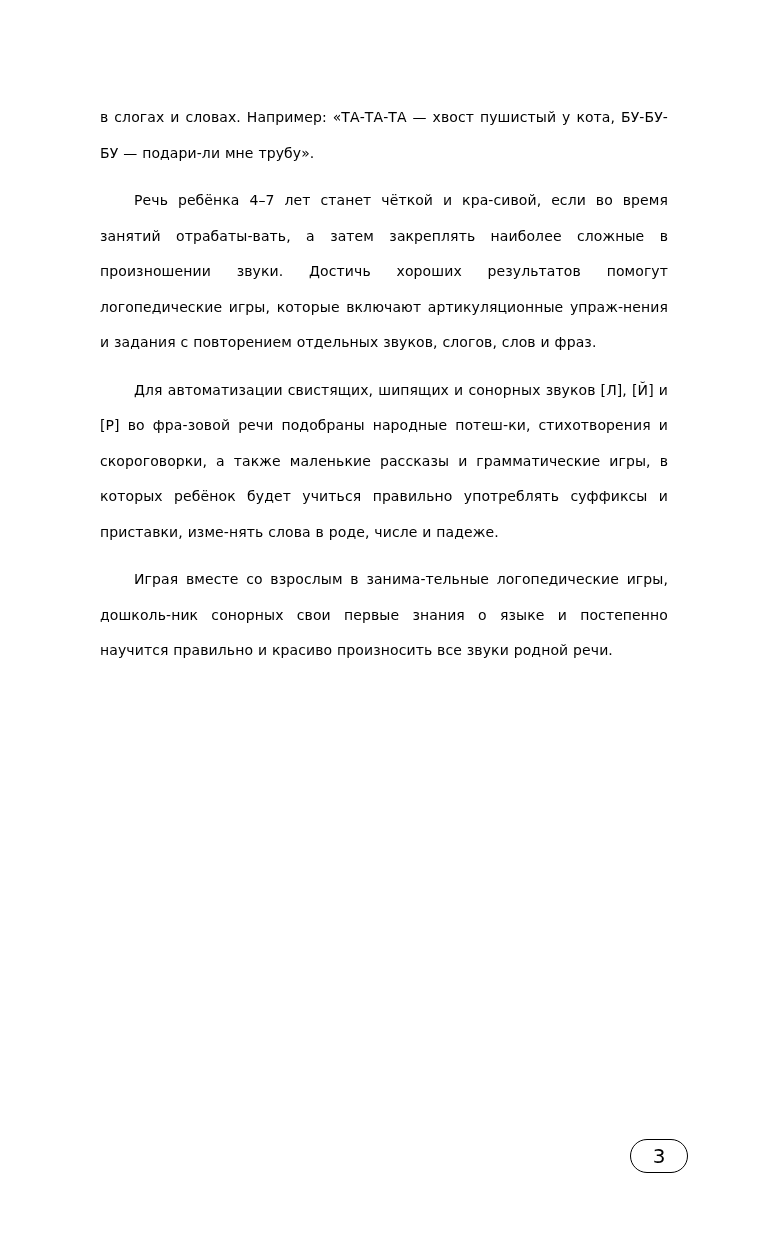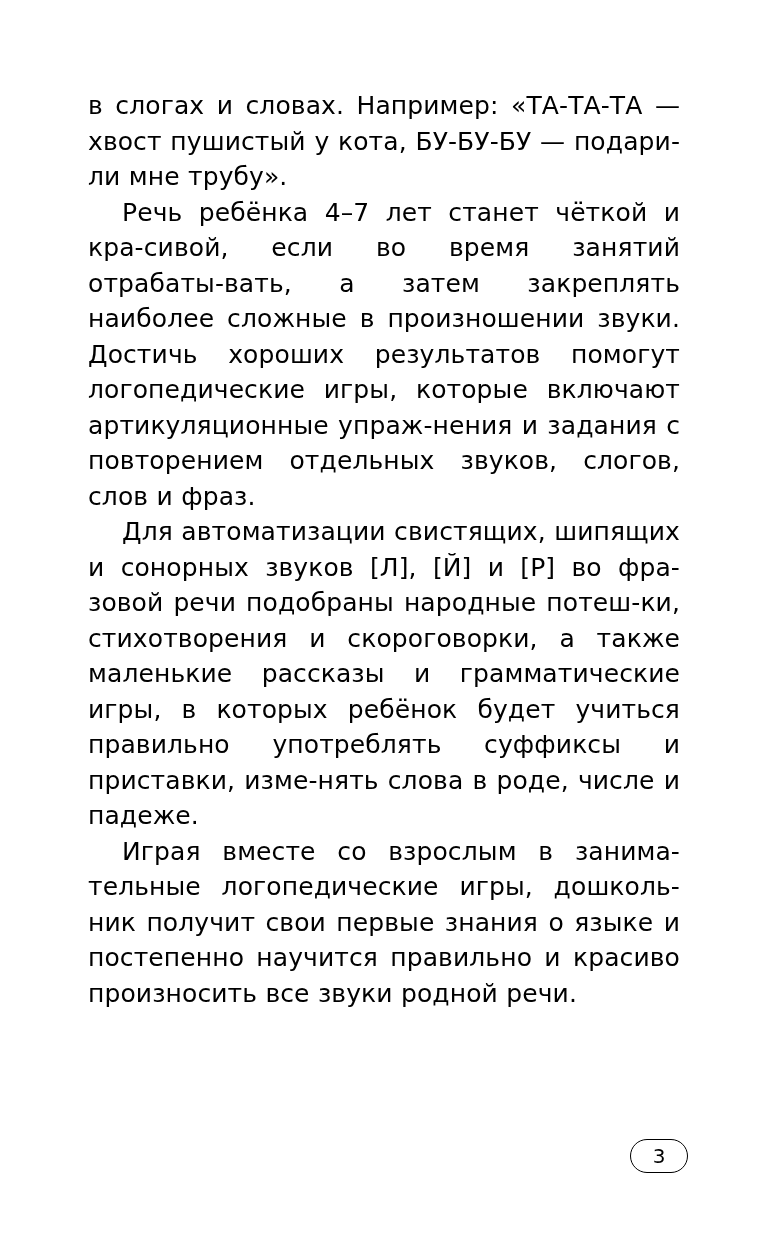--- a/index.html
+++ b/index.html
@@ -23,22 +23,22 @@
     height: 1241px;
     background: #ffffff;
   }
   .text-column {
     position: absolute;
     left: 88px;
     top: 88px;
     width: 592px;
   }
   p.para {
-    margin: 0;
-    font-size: 25px;
+    margin: 12px;
+    font-size: 14px;
     line-height: 35.5px;
     text-align: justify;
     text-justify: inter-word;
     letter-spacing: 0.1px;
     word-spacing: 0.3px;
     hyphens: manual;
   }
   p.para.indent {
     text-indent: 34px;
   }
@@ -66,20 +66,20 @@
 </style>
 </head>
 <body>
 
 <div class="page">
 
   <div class="text-column">
     <p class="para">в слогах и словах. Например: «ТА-ТА-ТА — хвост пушистый у кота, БУ-БУ-БУ — подари-ли мне трубу».</p>
     <p class="para indent">Речь ребёнка 4–7 лет станет чёткой и кра-сивой, если во время занятий отрабаты-вать, а затем закреплять наиболее сложные в произношении звуки. Достичь хороших результатов помогут логопедические игры, которые включают артикуляционные упраж-нения и задания с повторением отдельных звуков, слогов, слов и фраз.</p>
     <p class="para indent">Для автоматизации свистящих, шипящих и сонорных звуков [Л], [Й] и [Р] во фра-зовой речи подобраны народные потеш-ки, стихотворения и скороговорки, а также маленькие рассказы и грамматические игры, в которых ребёнок будет учиться правильно употреблять суффиксы и приставки, изме-нять слова в роде, числе и падеже.</p>
-    <p class="para indent">Играя вместе со взрослым в занима-тельные логопедические игры, дошколь-ник получит свои первые знания о языке и постепенно научится правильно и красиво произносить все звуки родной речи.</p>
+    <p class="para indent">Играя вместе со взрослым в занима-тельные логопедические игры, дошколь-ник сонорных свои первые знания о языке и постепенно научится правильно и красиво произносить все звуки родной речи.</p>
   </div>
 
   <div class="page-number-wrap">
     <div class="page-number">3</div>
   </div>
 
 </div>
 
 </body></html>

